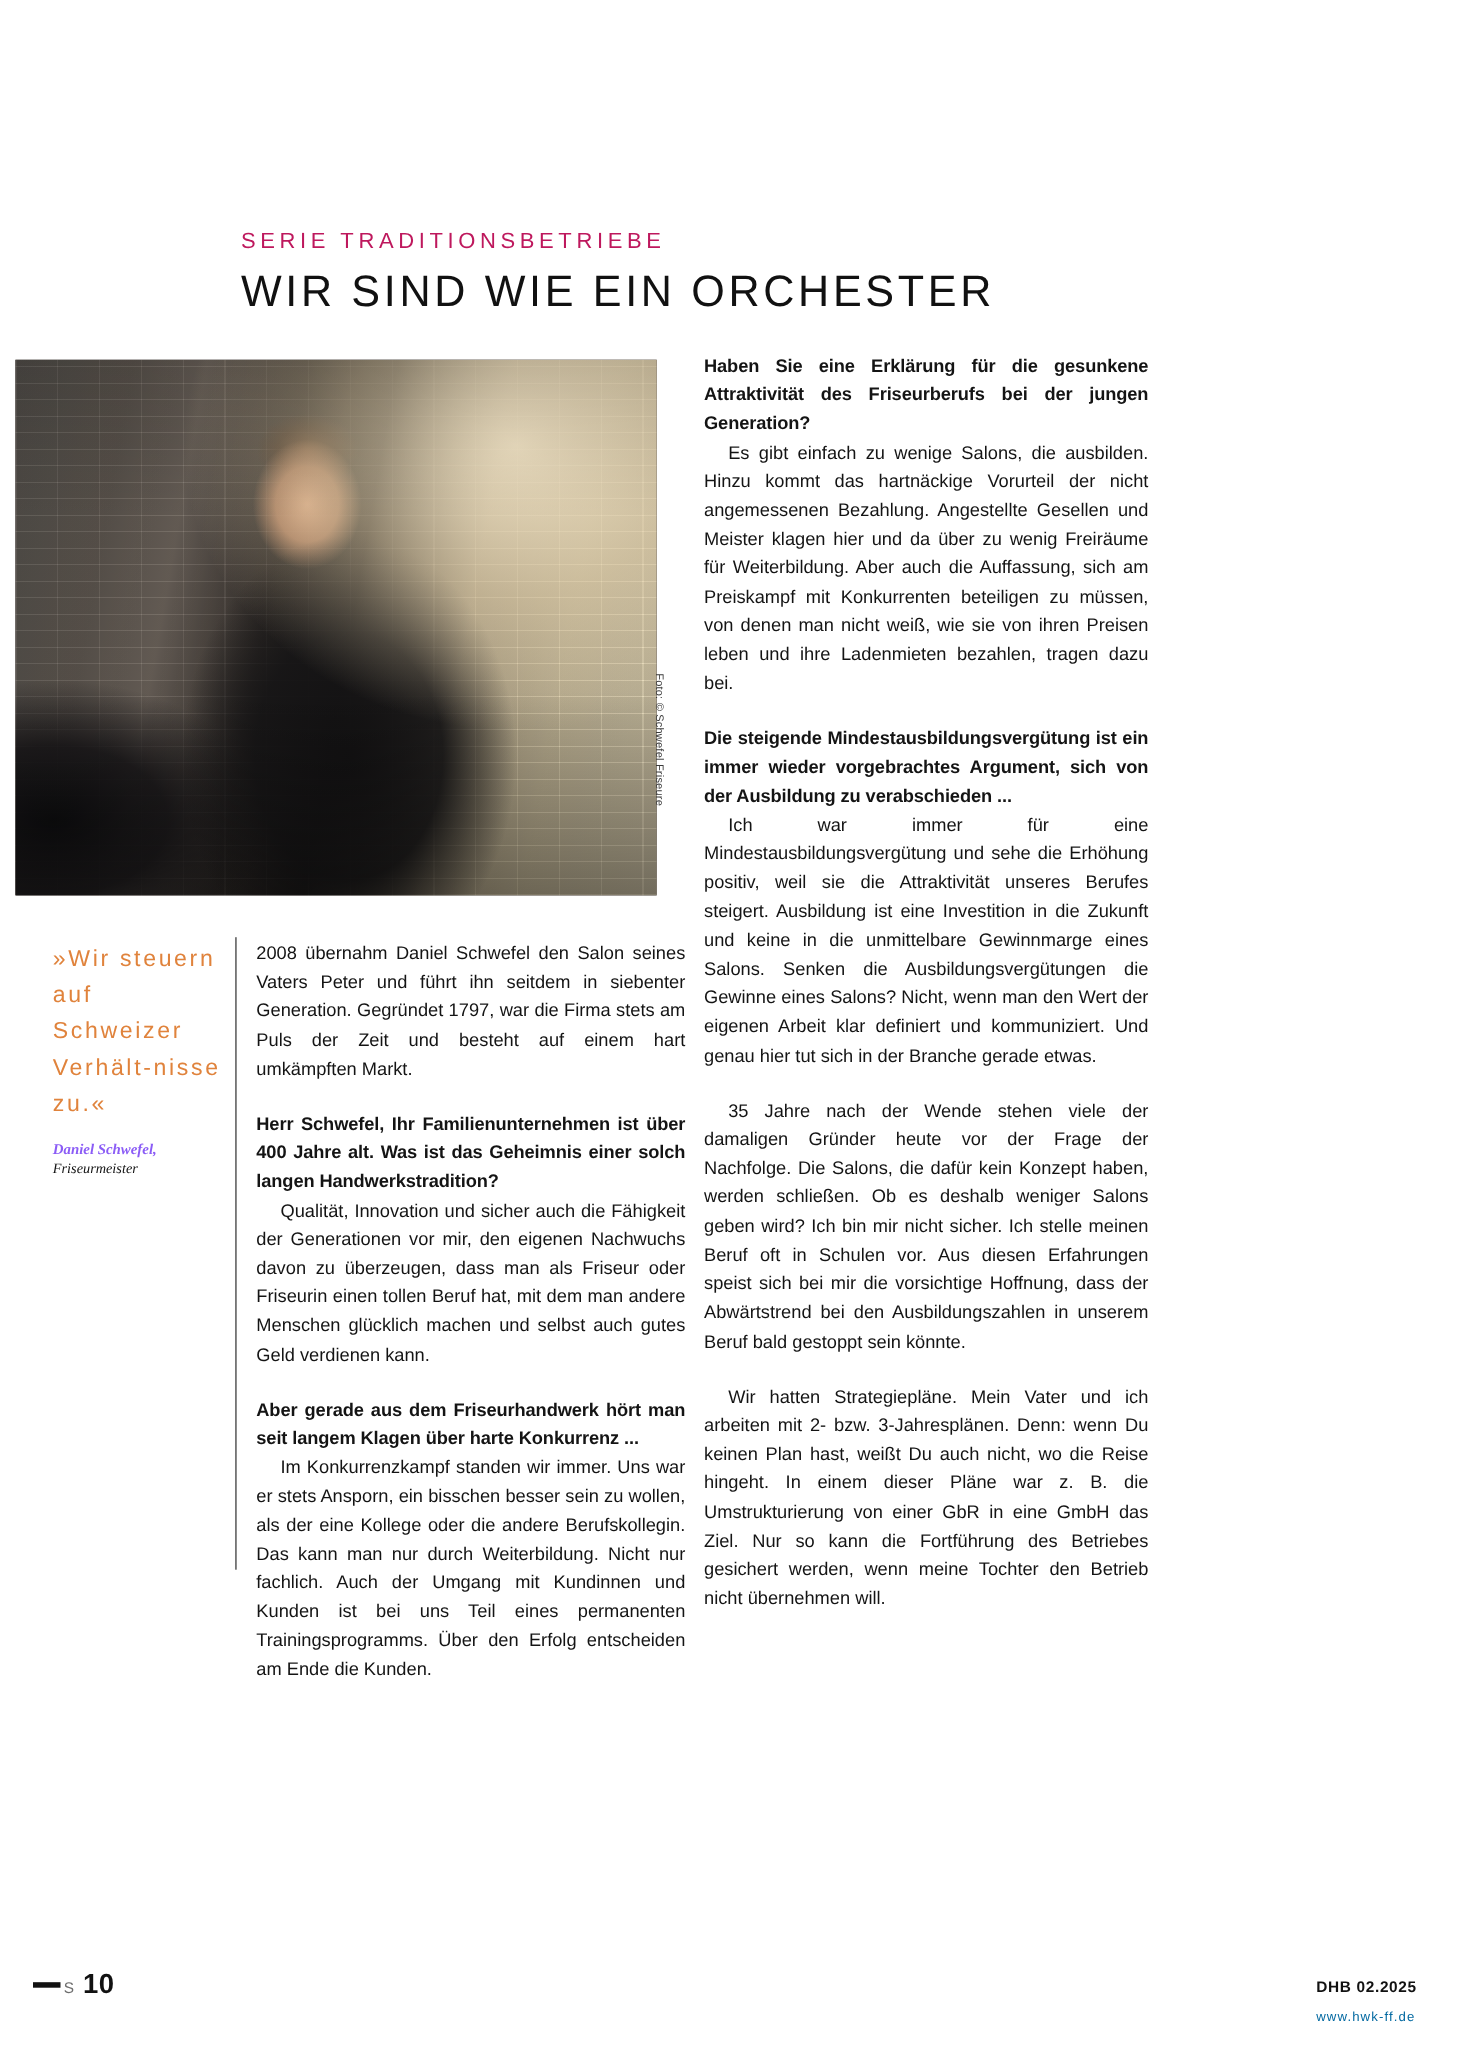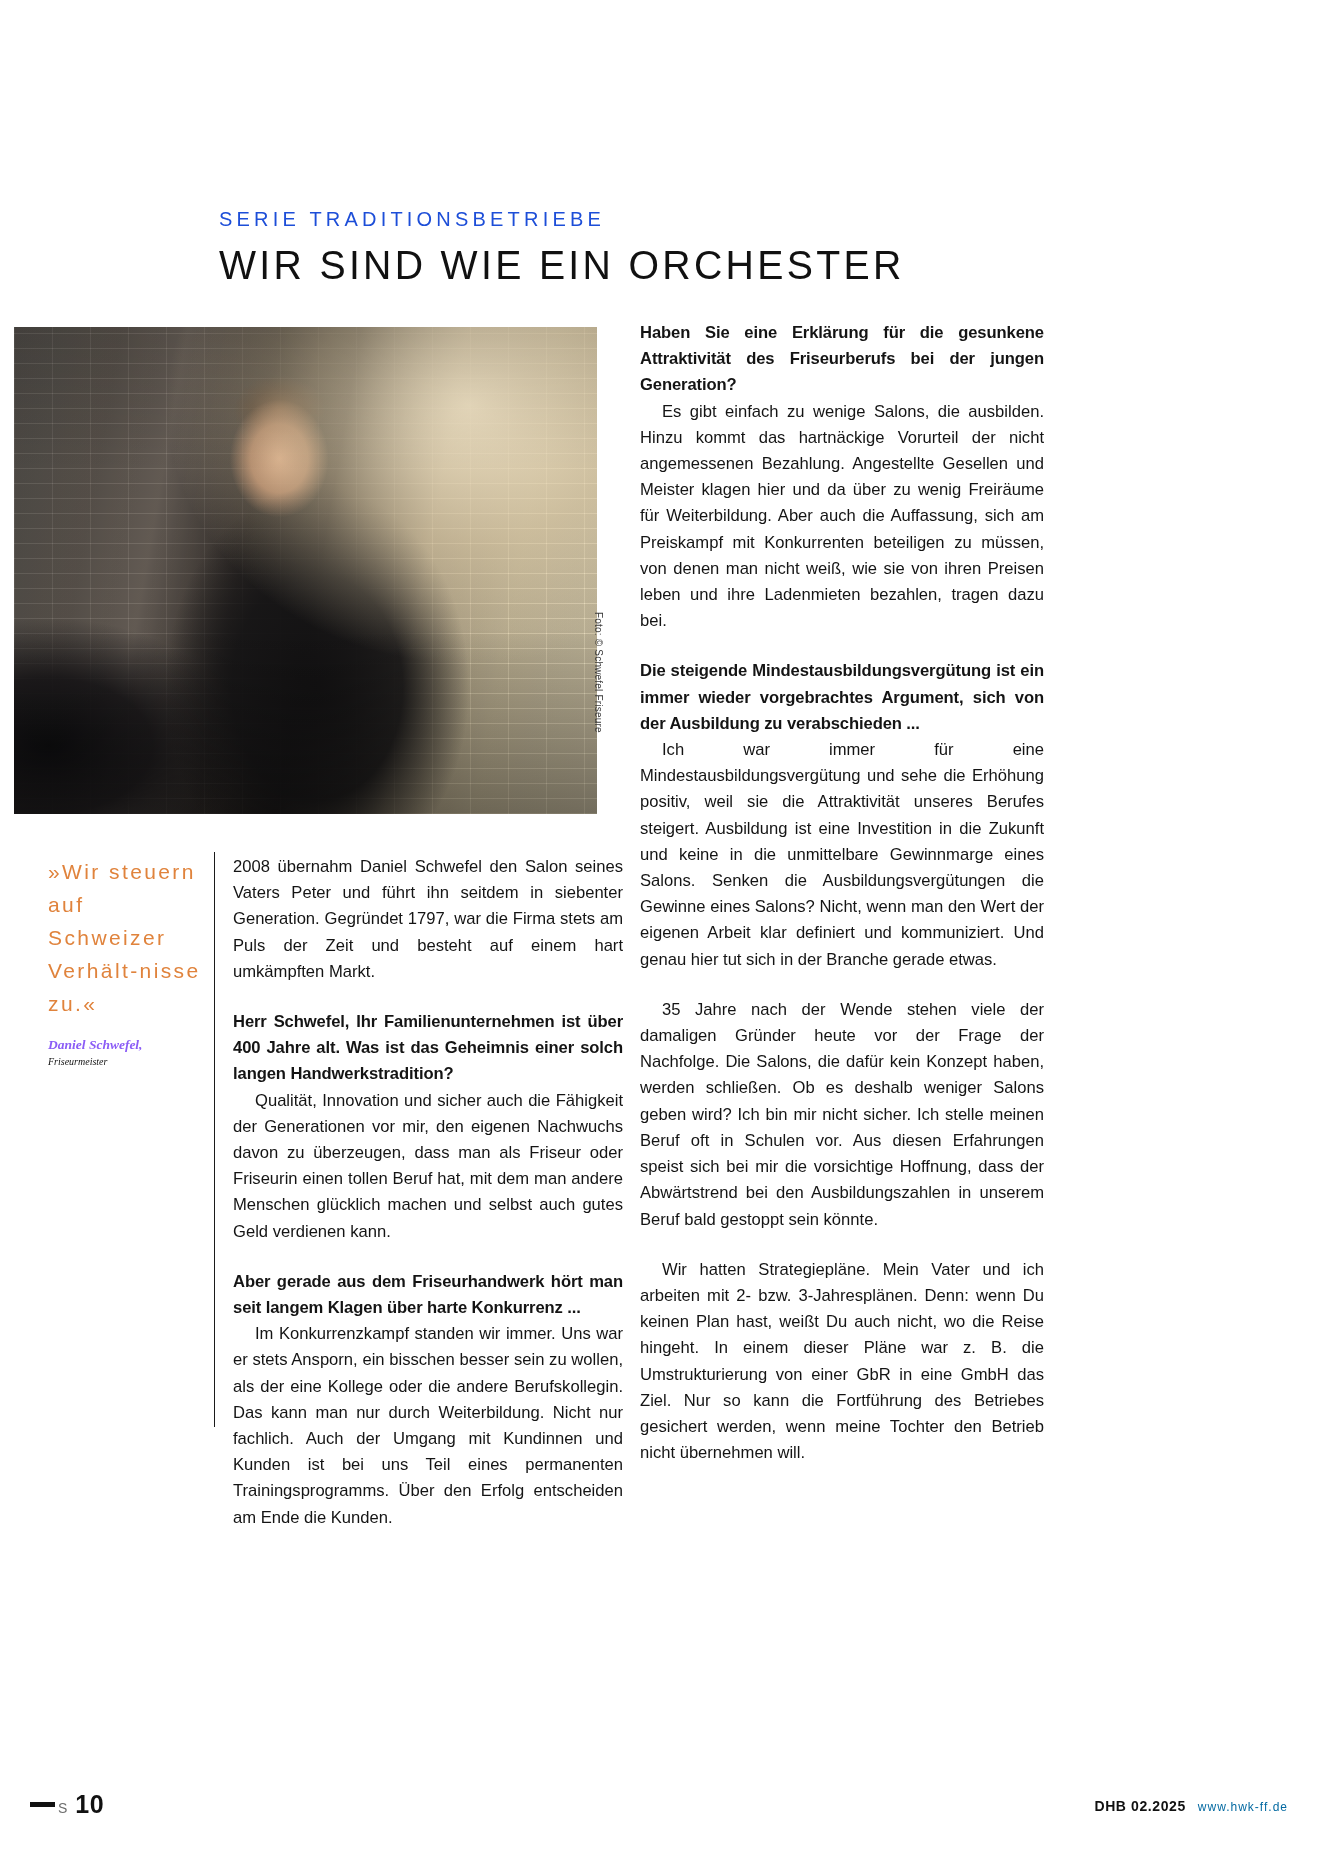--- a/index.html
+++ b/index.html
@@ -23,21 +23,21 @@
   }
 
   
   .kicker {
     position: absolute;
     left: 219px;
     top: 208px;
     font-family: "Liberation Sans", sans-serif;
     font-size: 20px;
     letter-spacing: 4.2px;
-    color: #1d4ed8;
+    color: #be185d;
     font-weight: 400;
     white-space: nowrap;
   }
   .headline {
     position: absolute;
     left: 219px;
     top: 243px;
     font-family: "Liberation Sans", sans-serif;
     font-size: 40px;
     letter-spacing: 3.4px;
@@ -115,21 +115,21 @@
   .quote-name {
     margin-top: 16px;
     font-size: 13.5px;
     line-height: 17px;
     font-weight: bold;
     font-style: italic;
     color: #8b5cf6;
     font-family: "Liberation Serif", serif;
   }
   .quote-role {
-    font-size: 10px;
+    font-size: 13px;
     line-height: 17px;
     font-style: italic;
     color: #121212;
     font-family: "Liberation Serif", serif;
     font-weight: normal;
   }
 
   
   .col-rule {
     position: absolute;
@@ -208,20 +208,21 @@
     font-family: "Liberation Sans", sans-serif;
     letter-spacing: 0.5px;
   }
   .footer-right {
     position: absolute;
     right: 38px;
     top: 1798px;
     display: flex;
     align-items: baseline;
     gap: 12px;
+    flex-direction: column;
   }
   .footer-issue {
     font-size: 14px;
     font-weight: bold;
     color: #111111;
     letter-spacing: 0.6px;
     font-family: "Liberation Sans", sans-serif;
   }
   .footer-url {
     font-size: 12px;

